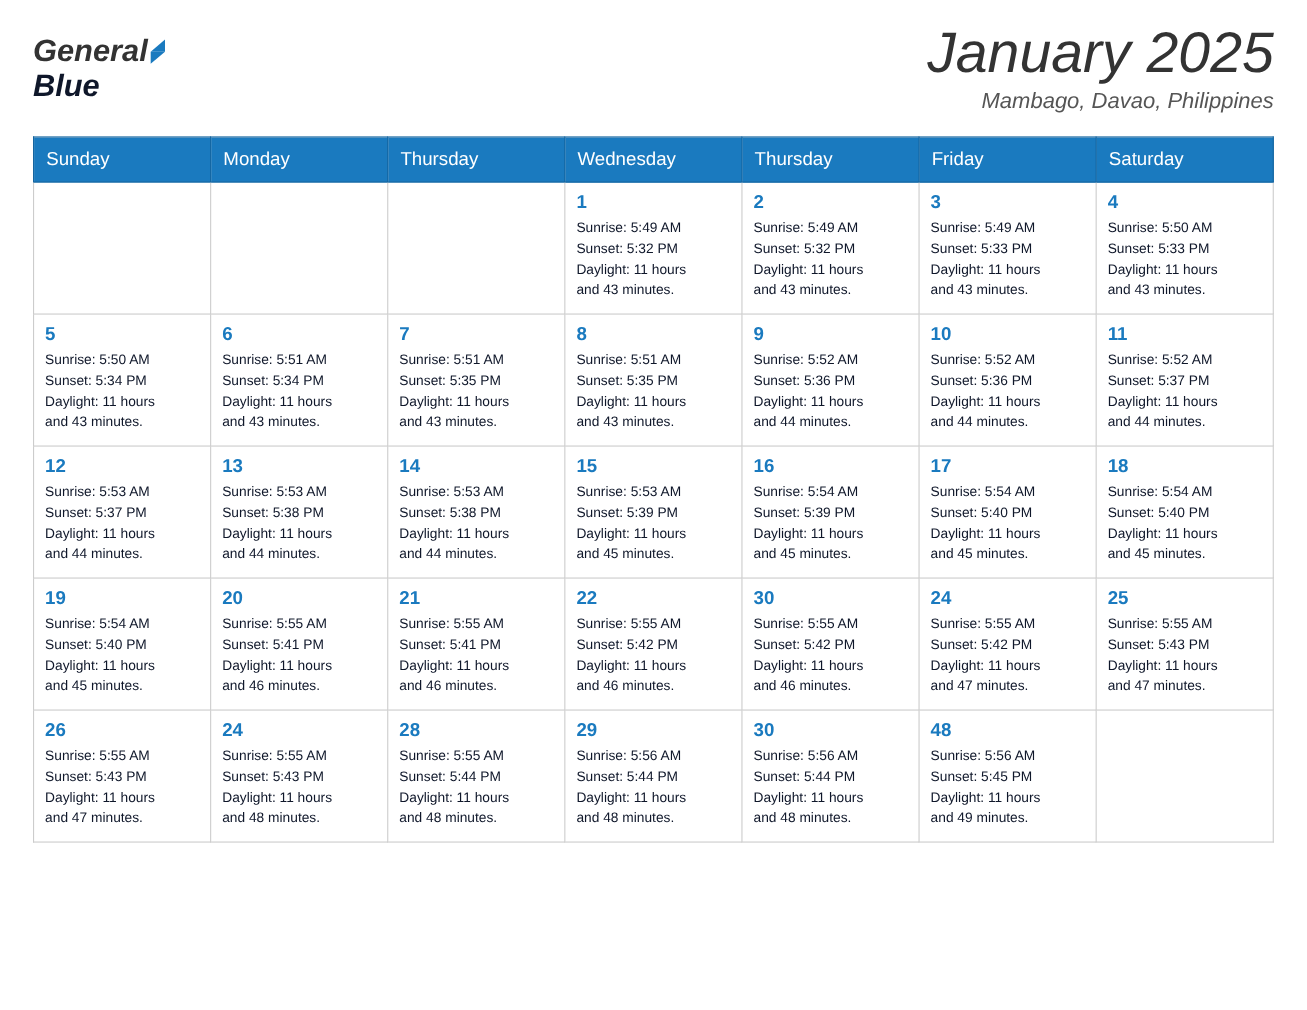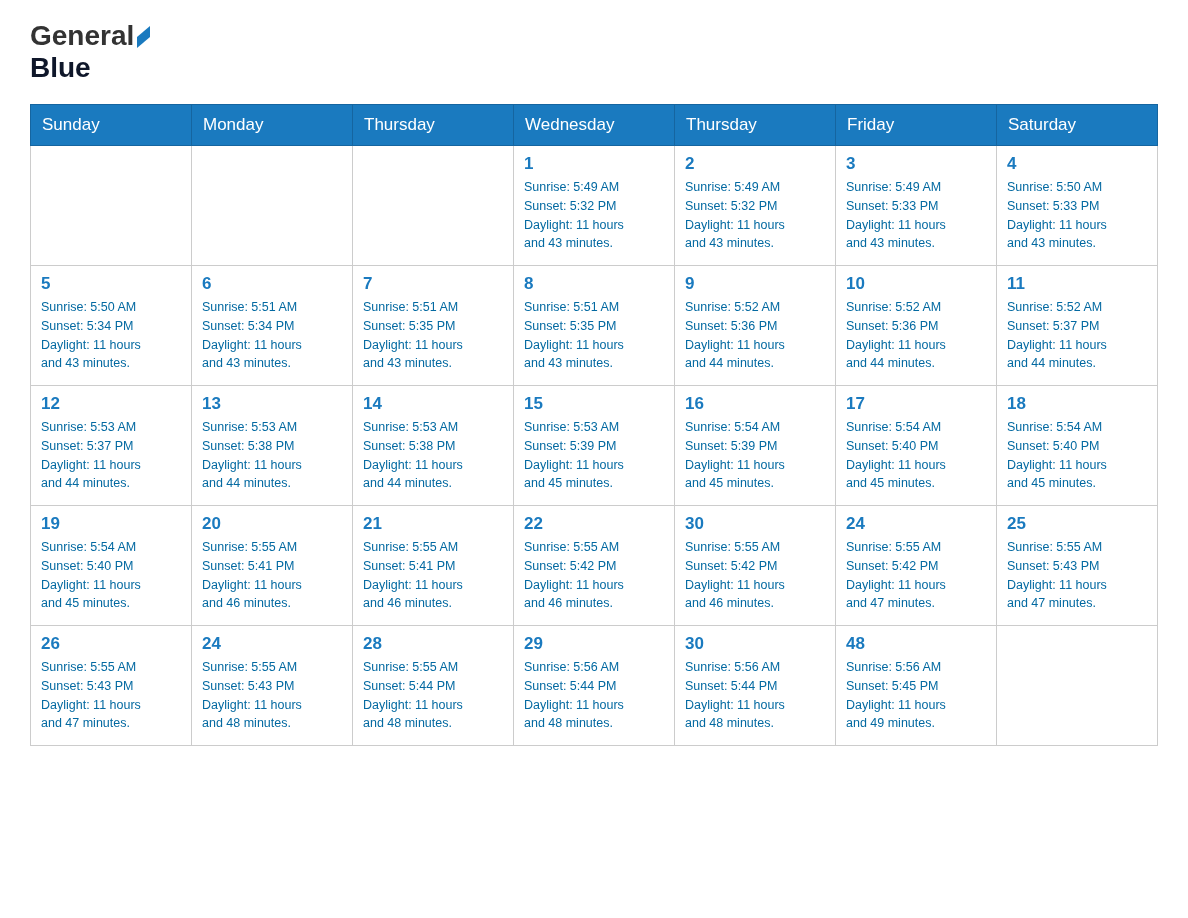--- a/index.html
+++ b/index.html
@@ -8,20 +8,21 @@
       background: #fff;
       width: 1188px;
       min-height: 918px;
       padding: 20px 30px;
     }
     .header {
       display: flex;
       justify-content: space-between;
       align-items: center;
       margin-bottom: 20px;
+      font-style: italic;
     }
     .logo {
       display: flex;
       align-items: center;
     }
     .logo-text-general {
       font-size: 28px;
       font-weight: bold;
       color: #333;
     }
@@ -72,21 +73,21 @@
     }
     .day-number {
       font-size: 17px;
       color: #1a7abf;
       font-weight: bold;
       display: block;
       margin-bottom: 4px;
     }
     .day-info {
       font-size: 12.5px;
-      color: #0369a1;
+      color: #0f172a;
       line-height: 1.5;
     }
     .empty-cell {
       background: #fff;
     }
     tr td {
       border-bottom: 2px solid #1a7abf;
     }
     tr:last-child td {
       border-bottom: 1px solid #ccc;
@@ -103,20 +104,24 @@
         <div style="display:flex; flex-direction:column; margin-left:3px; margin-top:2px;">
           <div style="width:0;height:0;border-left:13px solid transparent;border-right:0;border-bottom:11px solid #1a7abf; align-self:flex-end;"></div>
           <div style="width:0;height:0;border-left:0;border-right:13px solid transparent;border-top:11px solid #1a7abf; align-self:flex-start;"></div>
         </div>
       </div>
       <div>
         <span class="logo-text-blue">Blue</span>
       </div>
     </div>
   </div>
+  <div class="title-section">
+    <div class="month-title">January 2025</div>
+    <div class="location">Mambago, Davao, Philippines</div>
+  </div>
 </div>
 
 <table class="calendar-table">
   <thead>
     <tr>
     <th>Sunday</th>
         <th>Monday</th>
         <th>Thursday</th>
         <th>Wednesday</th>
         <th>Thursday</th>

